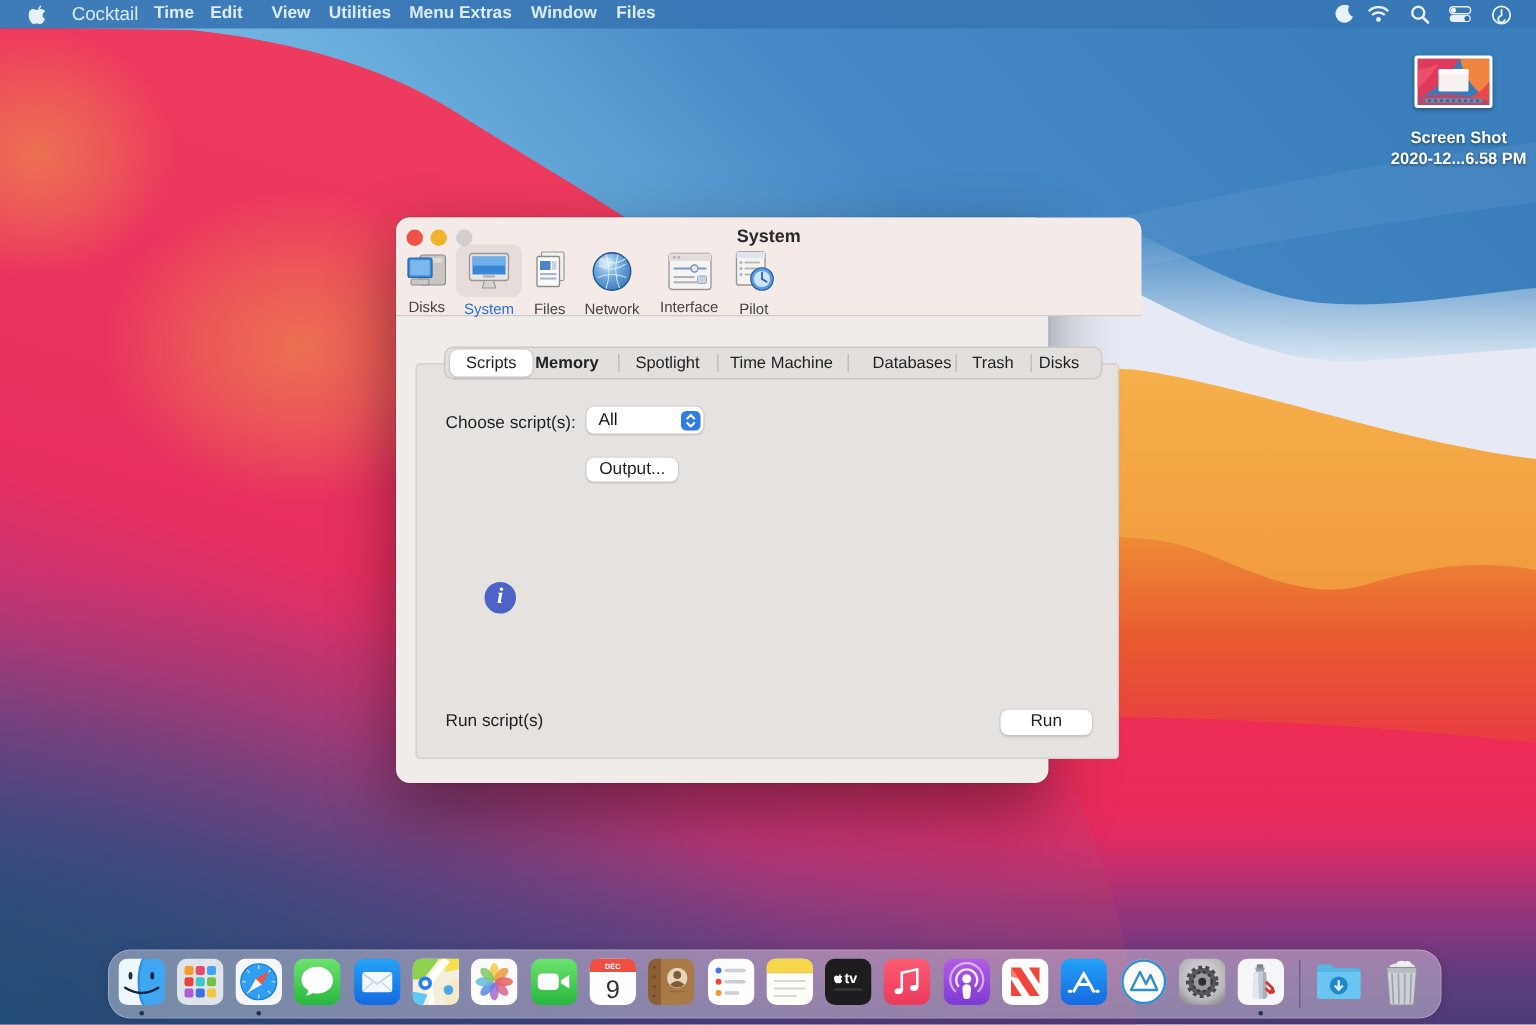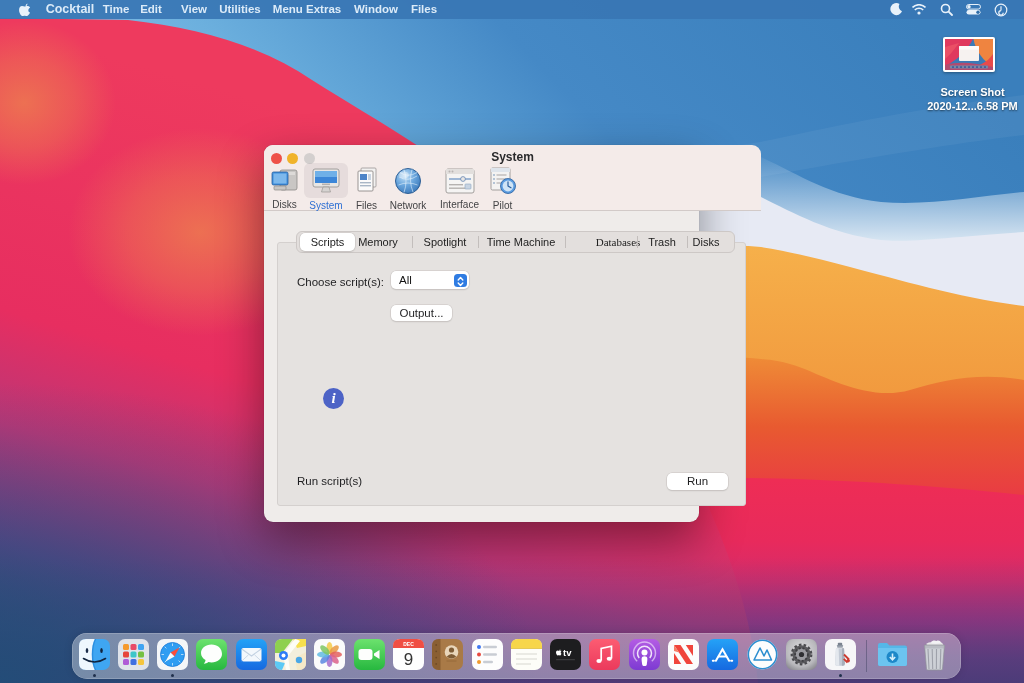--- a/index.html
+++ b/index.html
@@ -124,21 +124,21 @@
  <ellipse cx="200" cy="232" rx="132" ry="104" fill="url(#sal)"></ellipse>
  <rect x="0" y="558" width="1024" height="125" fill="url(#purp)"></rect>
  <rect x="0" y="380" width="1024" height="303" fill="url(#teal)"></rect>
 </svg>
 
 <div id="menubar">
   <svg class="item" style="left:19px;top:3px;transform:none" width="12" height="14" viewBox="0 0 10.5 12.4">
     <path d="M5.7 3.2 C5.6 2 6.4 0.9 7.4 0.4 C7.5 1.5 6.9 2.6 5.7 3.2 Z" fill="#e8f1fa"></path>
     <path d="M8.2 6.7 C8.2 5.4 9 4.5 9.8 4 C9.1 3.1 8.1 2.7 7.2 2.7 C6.1 2.7 5.6 3.2 4.9 3.2 C4.2 3.2 3.5 2.7 2.6 2.7 C1.2 2.7 0 4 0 6.2 C0 8.9 1.9 11.6 3 11.6 C3.7 11.6 4 11.2 4.9 11.2 C5.8 11.2 6 11.6 6.8 11.6 C7.9 11.6 9.2 9.9 9.7 8.5 C8.8 8.1 8.2 7.5 8.2 6.7 Z" fill="#e8f1fa"></path>
   </svg>
-  <div class="item" style="left:70px;font-weight:700;font-size:12.5px;text-align:center;">Cocktail</div>
+  <div class="item" style="left:70px;font-weight:400;font-size:12.5px;text-align:center;">Cocktail</div>
   <div class="item" style="left:116px;">Time</div>
   <div class="item" style="left:151px;">Edit</div>
   <div class="item" style="left:194px;">View</div>
   <div class="item" style="left:240px;">Utilities</div>
   <div class="item" style="left:307px;">Menu Extras</div>
   <div class="item" style="left:376px;">Window</div>
   <div class="item" style="left:424px;">Files</div>
   <svg class="item" style="left:890px;top:3px;transform:none" width="13" height="13" viewBox="0 0 13 13">
       <path d="M9.5 1 A6 6 0 1 0 12 8.2 A5 5 0 0 1 9.5 1 Z" fill="#e8f1fa"></path>
     </svg>
@@ -271,24 +271,24 @@
       <circle cx="19" cy="19" r="7.5" fill="#5b9ce0" stroke="#2a5f9e" stroke-width="0.8"></circle>
       <circle cx="19" cy="19" r="5.4" fill="#cfe4f6"></circle>
       <path d="M19 19 L19 14.8 M19 19 L22 20.8" stroke="#2a5f9e" stroke-width="1.2" stroke-linecap="round"></path>
     </svg>
     <div class="lbl">Pilot</div>
   </div>
 
   <div id="tabs">
     <div id="tabsel"></div>
     <div class="tab" style="left:30.5px;font-weight:400;">Scripts</div>
-    <div class="tab" style="left:81px;">Memory</div>
+    <div class="tab" style="left:81px;font-weight:bold;">Memory</div>
     <div class="tab" style="left:148px;">Spotlight</div>
     <div class="tab" style="left:224px;">Time Machine</div>
-    <div class="tab" style="left:321px;font-family:Liberation Serif, serif;">Databases</div>
+    <div class="tab" style="left:311px;">Databases</div>
     <div class="tab" style="left:365px;">Trash</div>
     <div class="tab" style="left:409px;">Disks</div>
     <div class="tsep" style="left:114.5px;"></div>
     <div class="tsep" style="left:181px;"></div>
     <div class="tsep" style="left:267.5px;"></div>
     <div class="tsep" style="left:340px;"></div>
     <div class="tsep" style="left:389.5px;"></div>
   </div>
   <div id="panel">
     <div class="txt" style="left:19px;top:33px;">Choose script(s):</div>

